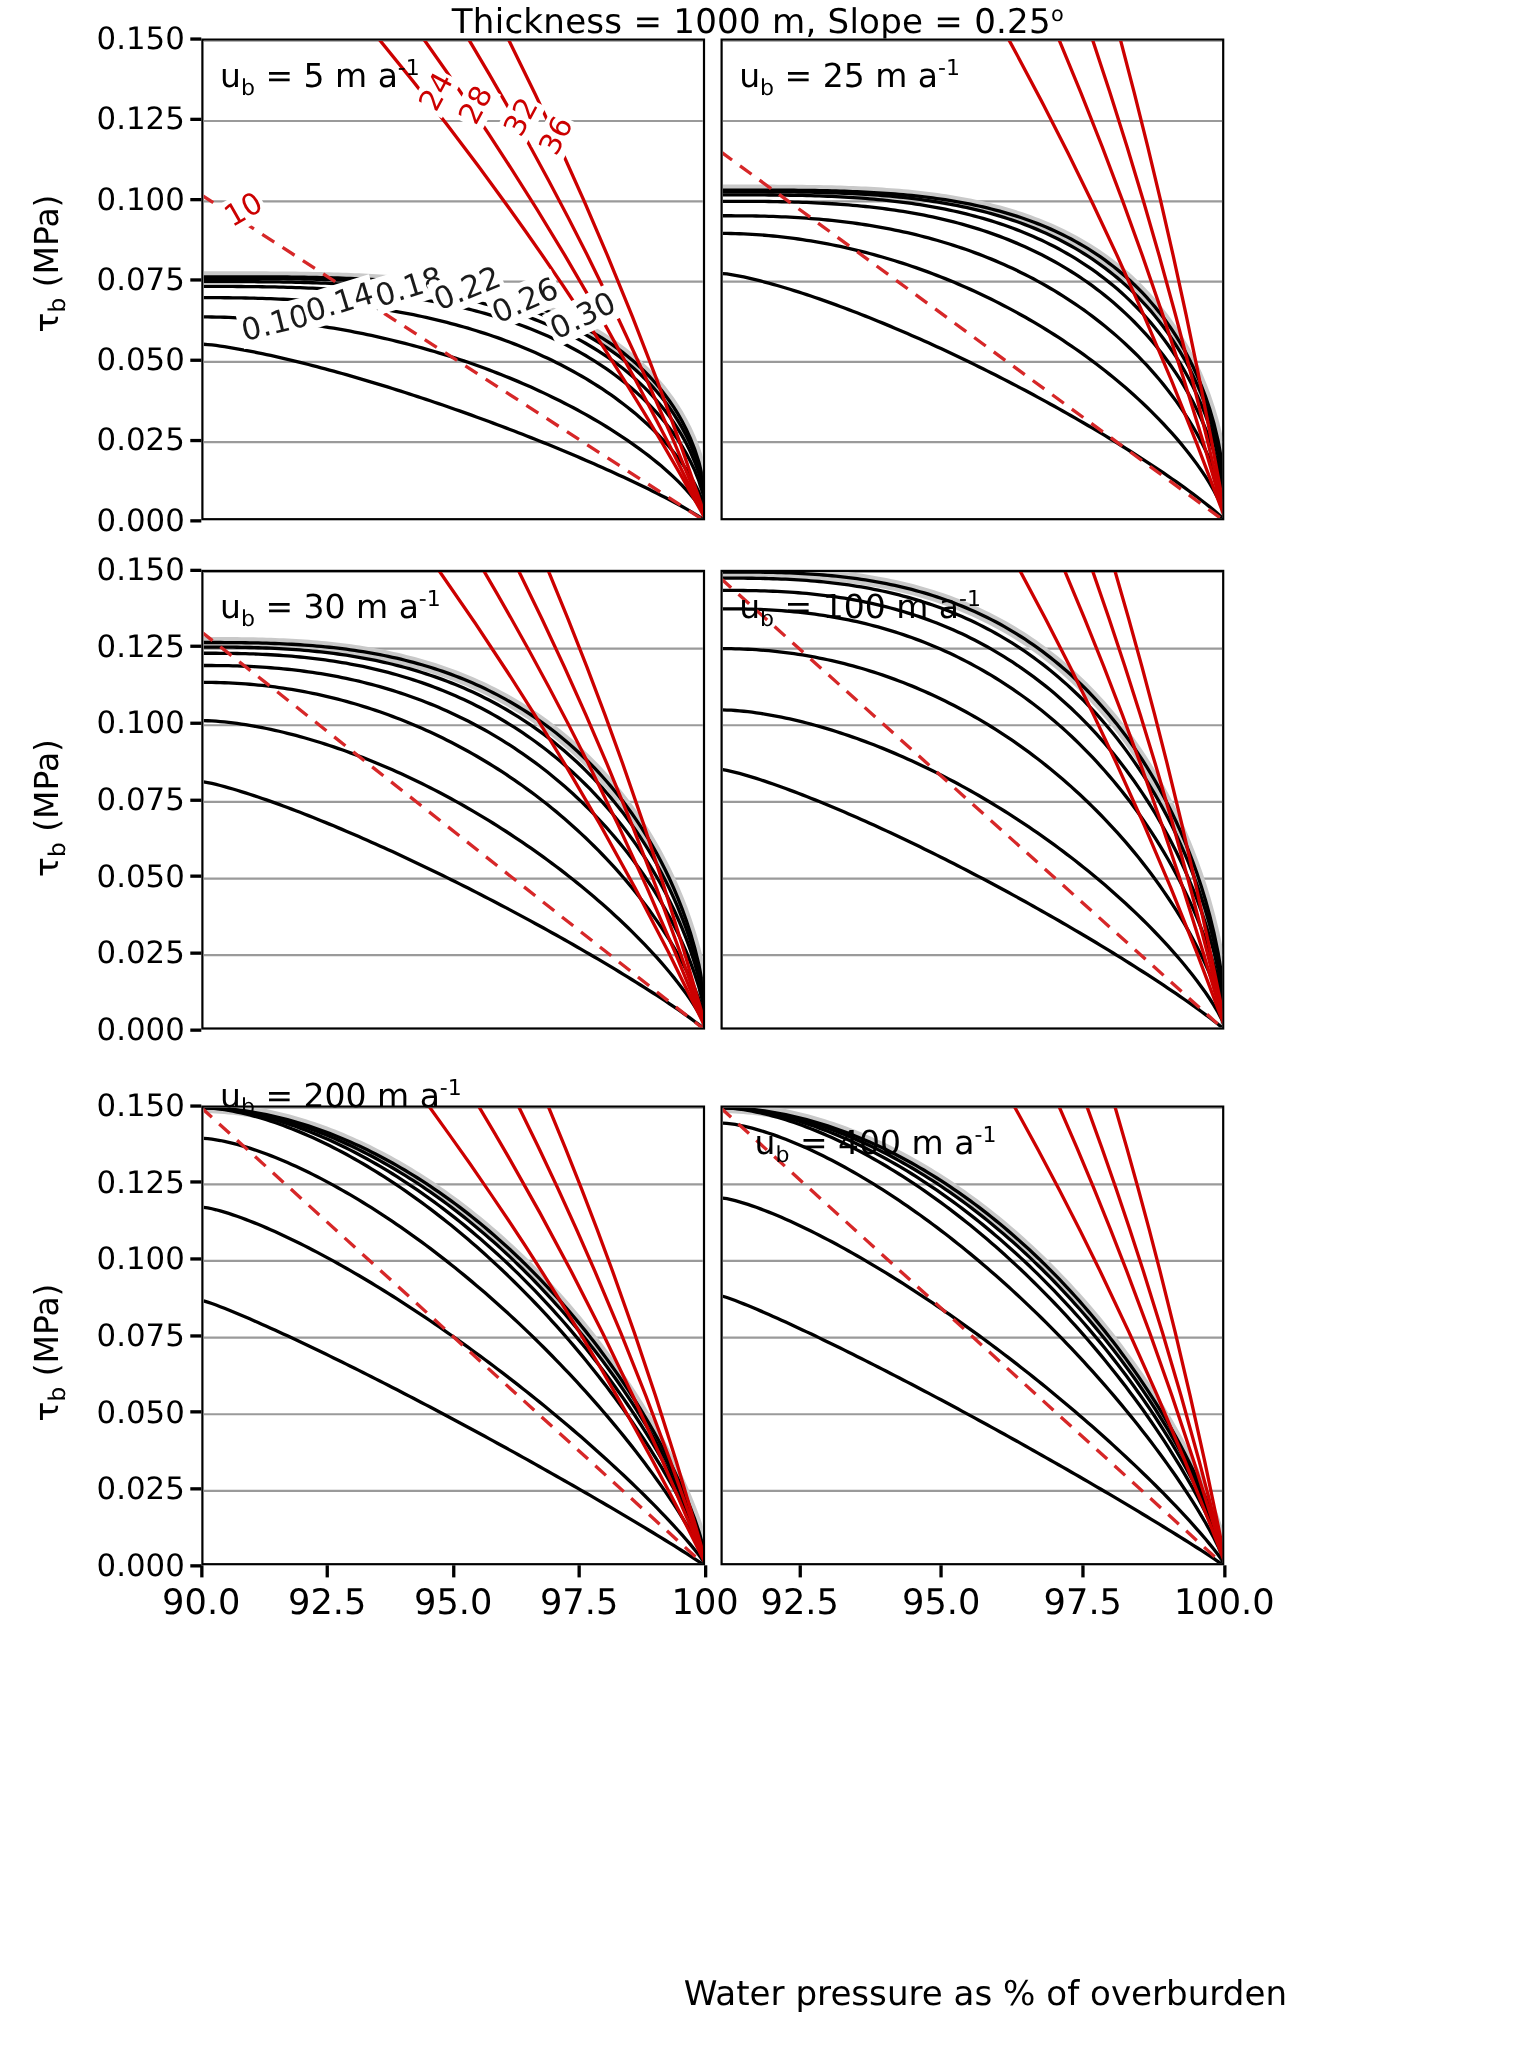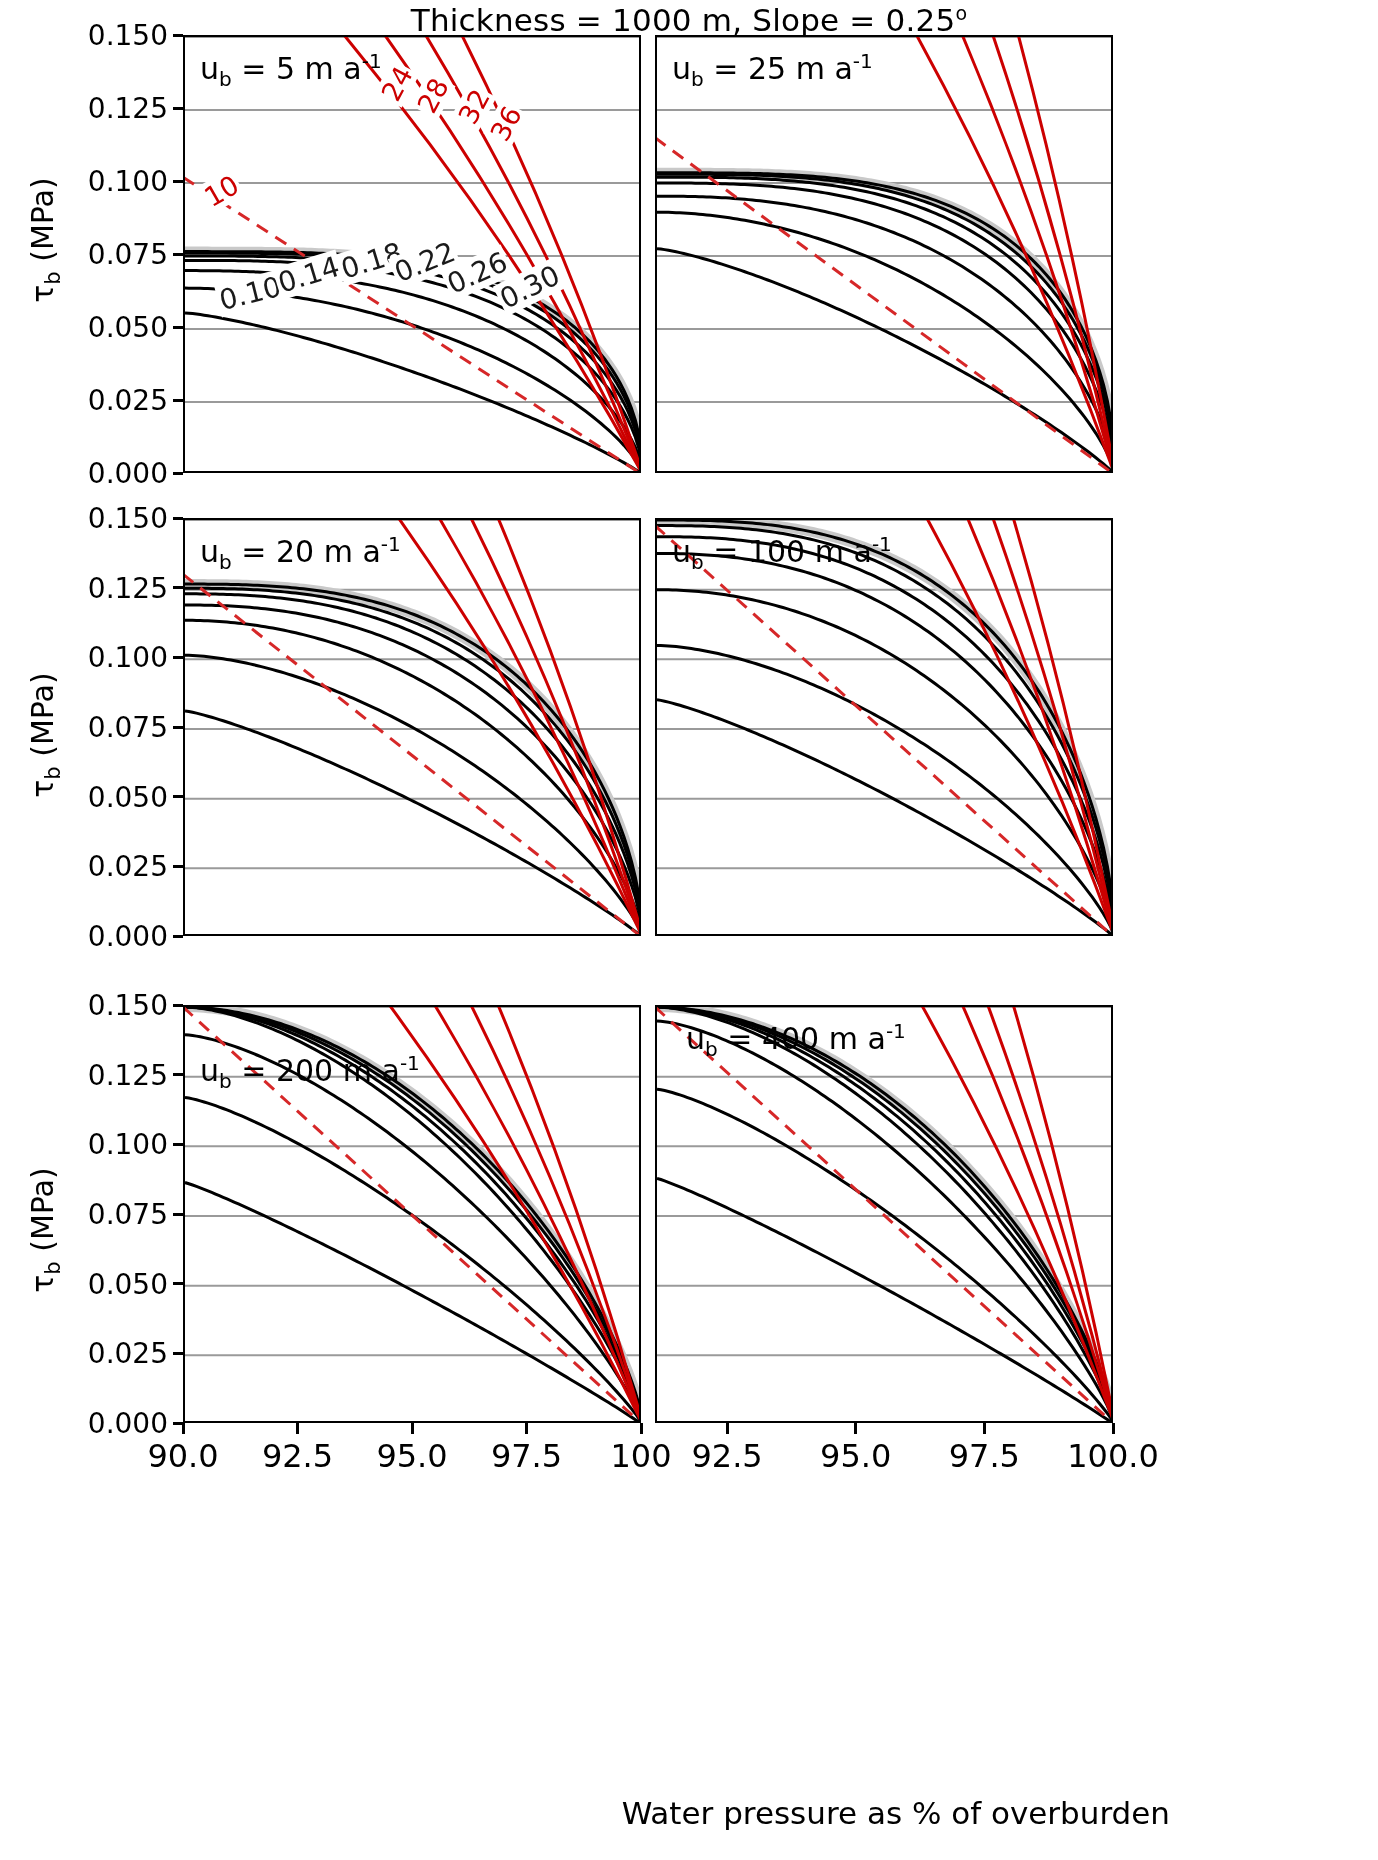--- a/index.html
+++ b/index.html
@@ -184,21 +184,21 @@
         <path d="M0.00 100.32L3.82 100.33L7.63 100.37L11.45 100.44L15.27 100.54L19.08 100.67L22.90 100.83L26.72 101.01L30.53 101.23L34.35 101.47L38.17 101.75L41.98 102.05L45.80 102.39L49.62 102.76L53.43 103.15L57.25 103.58L61.07 104.04L64.88 104.52L68.70 105.04L72.52 105.59L76.33 106.17L80.15 106.78L83.97 107.43L87.78 108.10L91.60 108.81L95.42 109.55L99.23 110.32L103.05 111.12L106.87 111.95L110.68 112.82L114.50 113.72L118.32 114.65L122.13 115.61L125.95 116.61L129.77 117.64L133.58 118.70L137.40 119.80L141.22 120.93L145.03 122.10L148.85 123.30L152.67 124.53L156.48 125.80L160.30 127.10L164.12 128.43L167.93 129.81L171.75 131.21L175.57 132.66L179.38 134.14L183.20 135.65L187.02 137.21L190.83 138.79L194.65 140.42L198.47 142.08L202.28 143.79L206.10 145.52L209.92 147.30L213.73 149.12L217.55 150.98L221.37 152.87L225.18 154.81L229.00 156.78L232.82 158.80L236.63 160.86L240.45 162.96L244.27 165.10L248.08 167.29L251.90 169.52L255.72 171.79L259.53 174.11L263.35 176.47L267.17 178.88L270.98 181.33L274.80 183.83L278.62 186.38L282.43 188.98L286.25 191.63L290.07 194.33L293.88 197.08L297.70 199.89L301.52 202.74L305.33 205.65L309.15 208.62L312.97 211.64L316.78 214.72L320.60 217.86L324.42 221.06L328.23 224.33L332.05 227.65L335.87 231.05L339.68 234.51L343.50 238.04L347.32 241.64L351.13 245.31L354.95 249.06L358.77 252.89L362.58 256.81L366.40 260.80L370.22 264.89L374.03 269.07L377.85 273.34L381.67 277.72L385.48 282.20L389.30 286.80L393.12 291.51L396.93 296.35L400.75 301.33L404.57 306.45L408.38 311.73L412.20 317.17L416.02 322.80L419.83 328.64L423.65 334.70L427.47 341.03L431.28 347.65L435.10 354.62L438.92 362.01L442.73 369.92L446.55 378.53L450.37 388.15L454.18 399.53L458.00 418.00" fill="none" stroke="#000000" stroke-width="3"></path>
         <path d="M0.00 135.15L3.82 135.23L7.63 135.41L11.45 135.65L15.27 135.95L19.08 136.30L22.90 136.71L26.72 137.16L30.53 137.66L34.35 138.20L38.17 138.78L41.98 139.40L45.80 140.06L49.62 140.76L53.43 141.50L57.25 142.27L61.07 143.07L64.88 143.91L68.70 144.78L72.52 145.69L76.33 146.63L80.15 147.60L83.97 148.60L87.78 149.64L91.60 150.70L95.42 151.80L99.23 152.93L103.05 154.08L106.87 155.27L110.68 156.49L114.50 157.73L118.32 159.01L122.13 160.31L125.95 161.64L129.77 163.01L133.58 164.40L137.40 165.81L141.22 167.26L145.03 168.74L148.85 170.24L152.67 171.77L156.48 173.33L160.30 174.92L164.12 176.53L167.93 178.18L171.75 179.85L175.57 181.55L179.38 183.27L183.20 185.03L187.02 186.81L190.83 188.62L194.65 190.46L198.47 192.32L202.28 194.22L206.10 196.14L209.92 198.09L213.73 200.07L217.55 202.08L221.37 204.11L225.18 206.18L229.00 208.27L232.82 210.39L236.63 212.54L240.45 214.72L244.27 216.93L248.08 219.17L251.90 221.44L255.72 223.74L259.53 226.07L263.35 228.43L267.17 230.82L270.98 233.24L274.80 235.69L278.62 238.18L282.43 240.69L286.25 243.24L290.07 245.82L293.88 248.44L297.70 251.09L301.52 253.77L305.33 256.49L309.15 259.24L312.97 262.03L316.78 264.86L320.60 267.72L324.42 270.62L328.23 273.56L332.05 276.54L335.87 279.56L339.68 282.62L343.50 285.72L347.32 288.86L351.13 292.05L354.95 295.29L358.77 298.57L362.58 301.90L366.40 305.28L370.22 308.71L374.03 312.20L377.85 315.74L381.67 319.34L385.48 323.00L389.30 326.72L393.12 330.51L396.93 334.38L400.75 338.31L404.57 342.33L408.38 346.43L412.20 350.63L416.02 354.92L419.83 359.33L423.65 363.85L427.47 368.51L431.28 373.33L435.10 378.32L438.92 383.52L442.73 388.98L446.55 394.79L450.37 401.06L454.18 408.14L458.00 418.00" fill="none" stroke="#000000" stroke-width="3"></path>
         <path d="M0.00 190.89L3.82 191.48L7.63 192.26L11.45 193.15L15.27 194.11L19.08 195.12L22.90 196.18L26.72 197.29L30.53 198.42L34.35 199.60L38.17 200.80L41.98 202.03L45.80 203.28L49.62 204.56L53.43 205.87L57.25 207.19L61.07 208.54L64.88 209.91L68.70 211.29L72.52 212.70L76.33 214.12L80.15 215.55L83.97 217.01L87.78 218.48L91.60 219.97L95.42 221.47L99.23 222.98L103.05 224.51L106.87 226.06L110.68 227.62L114.50 229.19L118.32 230.77L122.13 232.37L125.95 233.98L129.77 235.60L133.58 237.23L137.40 238.88L141.22 240.54L145.03 242.21L148.85 243.89L152.67 245.58L156.48 247.28L160.30 249.00L164.12 250.72L167.93 252.46L171.75 254.20L175.57 255.96L179.38 257.73L183.20 259.50L187.02 261.29L190.83 263.09L194.65 264.90L198.47 266.72L202.28 268.55L206.10 270.38L209.92 272.23L213.73 274.09L217.55 275.96L221.37 277.83L225.18 279.72L229.00 281.62L232.82 283.52L236.63 285.44L240.45 287.36L244.27 289.30L248.08 291.24L251.90 293.20L255.72 295.16L259.53 297.14L263.35 299.12L267.17 301.11L270.98 303.11L274.80 305.12L278.62 307.15L282.43 309.18L286.25 311.22L290.07 313.27L293.88 315.33L297.70 317.40L301.52 319.48L305.33 321.57L309.15 323.68L312.97 325.79L316.78 327.91L320.60 330.04L324.42 332.19L328.23 334.34L332.05 336.50L335.87 338.68L339.68 340.87L343.50 343.07L347.32 345.28L351.13 347.50L354.95 349.73L358.77 351.98L362.58 354.24L366.40 356.51L370.22 358.80L374.03 361.10L377.85 363.41L381.67 365.74L385.48 368.09L389.30 370.45L393.12 372.82L396.93 375.21L400.75 377.63L404.57 380.06L408.38 382.51L412.20 384.98L416.02 387.47L419.83 389.99L423.65 392.54L427.47 395.11L431.28 397.72L435.10 400.37L438.92 403.06L442.73 405.80L446.55 408.61L450.37 411.51L454.18 414.55L458.00 418.00" fill="none" stroke="#000000" stroke-width="3"></path>
         <line x1="-2" y1="54.339999999999975" x2="458" y2="418" stroke="#d62728" stroke-width="3" stroke-dasharray="13 9"></line>
         <path d="M458.0 418.0 Q354.1 196.5 210.7 -6" fill="none" stroke="#cc0000" stroke-width="3"></path>
         <path d="M458.0 418.0 Q371.4 196.5 251.9 -6" fill="none" stroke="#cc0000" stroke-width="3"></path>
         <path d="M458.0 418.0 Q384.9 196.5 284.0 -6" fill="none" stroke="#cc0000" stroke-width="3"></path>
         <path d="M458.0 418.0 Q396.4 196.5 311.4 -6" fill="none" stroke="#cc0000" stroke-width="3"></path>
       </svg>
     </div>
-    <div class="panel-label" style="left: 200px; top: 532px;"><span>u</span><span class="sub">b</span><span> = 20 m a</span><span class="sup">-1</span></div>
+    <div class="panel-label" style="left: 200px; top: 532px;"><span>u</span><span class="sub">b</span><span> = 30 m a</span><span class="sup">-1</span></div>
     <div class="ytick-label" style="left: 3px; width: 165px; top: 936px;">0.000</div>
     <div class="tick-mark" style="left: 173px; top: 934.5px; width: 10px; height: 3px;"></div>
     <div class="ytick-label" style="left: 3px; width: 165px; top: 866.333px;">0.025</div>
     <div class="tick-mark" style="left: 173px; top: 864.833px; width: 10px; height: 3px;"></div>
     <div class="ytick-label" style="left: 3px; width: 165px; top: 796.667px;">0.050</div>
     <div class="tick-mark" style="left: 173px; top: 795.167px; width: 10px; height: 3px;"></div>
     <div class="ytick-label" style="left: 3px; width: 165px; top: 727px;">0.075</div>
     <div class="tick-mark" style="left: 173px; top: 725.5px; width: 10px; height: 3px;"></div>
     <div class="ytick-label" style="left: 3px; width: 165px; top: 657.333px;">0.100</div>
     <div class="tick-mark" style="left: 173px; top: 655.833px; width: 10px; height: 3px;"></div>
@@ -246,21 +246,21 @@
         <path d="M0.00 27.87L3.82 28.11L7.63 28.56L11.45 29.14L15.27 29.82L19.08 30.60L22.90 31.46L26.72 32.40L30.53 33.41L34.35 34.48L38.17 35.62L41.98 36.81L45.80 38.06L49.62 39.37L53.43 40.73L57.25 42.14L61.07 43.59L64.88 45.10L68.70 46.65L72.52 48.25L76.33 49.89L80.15 51.57L83.97 53.30L87.78 55.06L91.60 56.87L95.42 58.72L99.23 60.61L103.05 62.54L106.87 64.50L110.68 66.51L114.50 68.55L118.32 70.62L122.13 72.74L125.95 74.89L129.77 77.07L133.58 79.29L137.40 81.55L141.22 83.84L145.03 86.17L148.85 88.53L152.67 90.92L156.48 93.35L160.30 95.81L164.12 98.31L167.93 100.84L171.75 103.40L175.57 106.00L179.38 108.62L183.20 111.29L187.02 113.98L190.83 116.71L194.65 119.47L198.47 122.26L202.28 125.08L206.10 127.94L209.92 130.83L213.73 133.76L217.55 136.71L221.37 139.70L225.18 142.72L229.00 145.78L232.82 148.87L236.63 151.99L240.45 155.14L244.27 158.33L248.08 161.55L251.90 164.80L255.72 168.09L259.53 171.41L263.35 174.77L267.17 178.16L270.98 181.58L274.80 185.04L278.62 188.54L282.43 192.07L286.25 195.63L290.07 199.24L293.88 202.87L297.70 206.55L301.52 210.26L305.33 214.01L309.15 217.80L312.97 221.63L316.78 225.50L320.60 229.41L324.42 233.36L328.23 237.35L332.05 241.38L335.87 245.45L339.68 249.57L343.50 253.74L347.32 257.95L351.13 262.20L354.95 266.51L358.77 270.86L362.58 275.27L366.40 279.73L370.22 284.24L374.03 288.81L377.85 293.43L381.67 298.12L385.48 302.87L389.30 307.68L393.12 312.57L396.93 317.53L400.75 322.56L404.57 327.67L408.38 332.88L412.20 338.17L416.02 343.57L419.83 349.07L423.65 354.70L427.47 360.46L431.28 366.37L435.10 372.46L438.92 378.75L442.73 385.29L446.55 392.16L450.37 399.48L454.18 407.53L458.00 418.00" fill="none" stroke="#000000" stroke-width="3"></path>
         <path d="M0.00 90.57L3.82 91.09L7.63 91.87L11.45 92.80L15.27 93.82L19.08 94.94L22.90 96.13L26.72 97.39L30.53 98.70L34.35 100.07L38.17 101.49L41.98 102.96L45.80 104.47L49.62 106.02L53.43 107.61L57.25 109.24L61.07 110.90L64.88 112.61L68.70 114.34L72.52 116.11L76.33 117.90L80.15 119.73L83.97 121.59L87.78 123.47L91.60 125.39L95.42 127.33L99.23 129.30L103.05 131.29L106.87 133.31L110.68 135.36L114.50 137.43L118.32 139.52L122.13 141.64L125.95 143.78L129.77 145.94L133.58 148.13L137.40 150.34L141.22 152.57L145.03 154.82L148.85 157.10L152.67 159.39L156.48 161.71L160.30 164.05L164.12 166.41L167.93 168.79L171.75 171.19L175.57 173.61L179.38 176.05L183.20 178.51L187.02 180.99L190.83 183.49L194.65 186.00L198.47 188.54L202.28 191.10L206.10 193.68L209.92 196.27L213.73 198.89L217.55 201.53L221.37 204.18L225.18 206.85L229.00 209.55L232.82 212.26L236.63 214.99L240.45 217.74L244.27 220.51L248.08 223.29L251.90 226.10L255.72 228.93L259.53 231.77L263.35 234.64L267.17 237.52L270.98 240.42L274.80 243.35L278.62 246.29L282.43 249.25L286.25 252.23L290.07 255.23L293.88 258.26L297.70 261.30L301.52 264.36L305.33 267.44L309.15 270.55L312.97 273.67L316.78 276.82L320.60 279.99L324.42 283.18L328.23 286.39L332.05 289.63L335.87 292.89L339.68 296.17L343.50 299.47L347.32 302.80L351.13 306.16L354.95 309.54L358.77 312.94L362.58 316.37L366.40 319.83L370.22 323.32L374.03 326.84L377.85 330.38L381.67 333.96L385.48 337.57L389.30 341.21L393.12 344.89L396.93 348.61L400.75 352.36L404.57 356.15L408.38 359.99L412.20 363.87L416.02 367.81L419.83 371.79L423.65 375.84L427.47 379.95L431.28 384.13L435.10 388.40L438.92 392.76L442.73 397.24L446.55 401.87L450.37 406.70L454.18 411.86L458.00 418.00" fill="none" stroke="#000000" stroke-width="3"></path>
         <path d="M0.00 175.56L3.82 176.71L7.63 178.03L11.45 179.43L15.27 180.89L19.08 182.39L22.90 183.92L26.72 185.48L30.53 187.07L34.35 188.67L38.17 190.30L41.98 191.95L45.80 193.61L49.62 195.29L53.43 196.99L57.25 198.70L61.07 200.42L64.88 202.15L68.70 203.90L72.52 205.65L76.33 207.42L80.15 209.20L83.97 210.99L87.78 212.78L91.60 214.59L95.42 216.41L99.23 218.23L103.05 220.06L106.87 221.90L110.68 223.75L114.50 225.61L118.32 227.48L122.13 229.35L125.95 231.23L129.77 233.11L133.58 235.01L137.40 236.91L141.22 238.81L145.03 240.73L148.85 242.65L152.67 244.57L156.48 246.51L160.30 248.45L164.12 250.39L167.93 252.34L171.75 254.30L175.57 256.26L179.38 258.23L183.20 260.20L187.02 262.18L190.83 264.17L194.65 266.16L198.47 268.15L202.28 270.16L206.10 272.16L209.92 274.18L213.73 276.19L217.55 278.22L221.37 280.24L225.18 282.28L229.00 284.32L232.82 286.36L236.63 288.41L240.45 290.46L244.27 292.52L248.08 294.59L251.90 296.66L255.72 298.73L259.53 300.81L263.35 302.89L267.17 304.98L270.98 307.08L274.80 309.18L278.62 311.28L282.43 313.39L286.25 315.51L290.07 317.63L293.88 319.75L297.70 321.88L301.52 324.02L305.33 326.16L309.15 328.30L312.97 330.46L316.78 332.61L320.60 334.77L324.42 336.94L328.23 339.11L332.05 341.29L335.87 343.48L339.68 345.67L343.50 347.86L347.32 350.06L351.13 352.27L354.95 354.48L358.77 356.70L362.58 358.93L366.40 361.16L370.22 363.40L374.03 365.64L377.85 367.90L381.67 370.15L385.48 372.42L389.30 374.70L393.12 376.98L396.93 379.27L400.75 381.57L404.57 383.88L408.38 386.20L412.20 388.53L416.02 390.87L419.83 393.22L423.65 395.58L427.47 397.96L431.28 400.35L435.10 402.76L438.92 405.19L442.73 407.65L446.55 410.13L450.37 412.66L454.18 415.25L458.00 418.00" fill="none" stroke="#000000" stroke-width="3"></path>
         <line x1="-2" y1="0" x2="458" y2="418" stroke="#d62728" stroke-width="3" stroke-dasharray="13 9"></line>
         <path d="M458.0 418.0 Q350.3 196.5 201.5 -6" fill="none" stroke="#cc0000" stroke-width="3"></path>
         <path d="M458.0 418.0 Q369.5 196.5 247.3 -6" fill="none" stroke="#cc0000" stroke-width="3"></path>
         <path d="M458.0 418.0 Q384.9 196.5 284.0 -6" fill="none" stroke="#cc0000" stroke-width="3"></path>
         <path d="M458.0 418.0 Q396.4 196.5 311.4 -6" fill="none" stroke="#cc0000" stroke-width="3"></path>
       </svg>
     </div>
-    <div class="panel-label" style="left: 200px; top: 1051px; text-align: right;"><span>u</span><span class="sub">b</span><span> = 200 m a</span><span class="sup">-1</span></div>
+    <div class="panel-label" style="left: 200px; top: 976px; text-align: right;"><span>u</span><span class="sub">b</span><span> = 200 m a</span><span class="sup">-1</span></div>
     <div class="ytick-label" style="left: 3px; width: 165px; top: 1423px;">0.000</div>
     <div class="tick-mark" style="left: 173px; top: 1421.5px; width: 10px; height: 3px;"></div>
     <div class="ytick-label" style="left: 3px; width: 165px; top: 1353.33px;">0.025</div>
     <div class="tick-mark" style="left: 173px; top: 1351.83px; width: 10px; height: 3px;"></div>
     <div class="ytick-label" style="left: 3px; width: 165px; top: 1283.67px;">0.050</div>
     <div class="tick-mark" style="left: 173px; top: 1282.17px; width: 10px; height: 3px;"></div>
     <div class="ytick-label" style="left: 3px; width: 165px; top: 1214px;">0.075</div>
     <div class="tick-mark" style="left: 173px; top: 1212.5px; width: 10px; height: 3px;"></div>
     <div class="ytick-label" style="left: 3px; width: 165px; top: 1144.33px;">0.100</div>
     <div class="tick-mark" style="left: 173px; top: 1142.83px; width: 10px; height: 3px;"></div>

